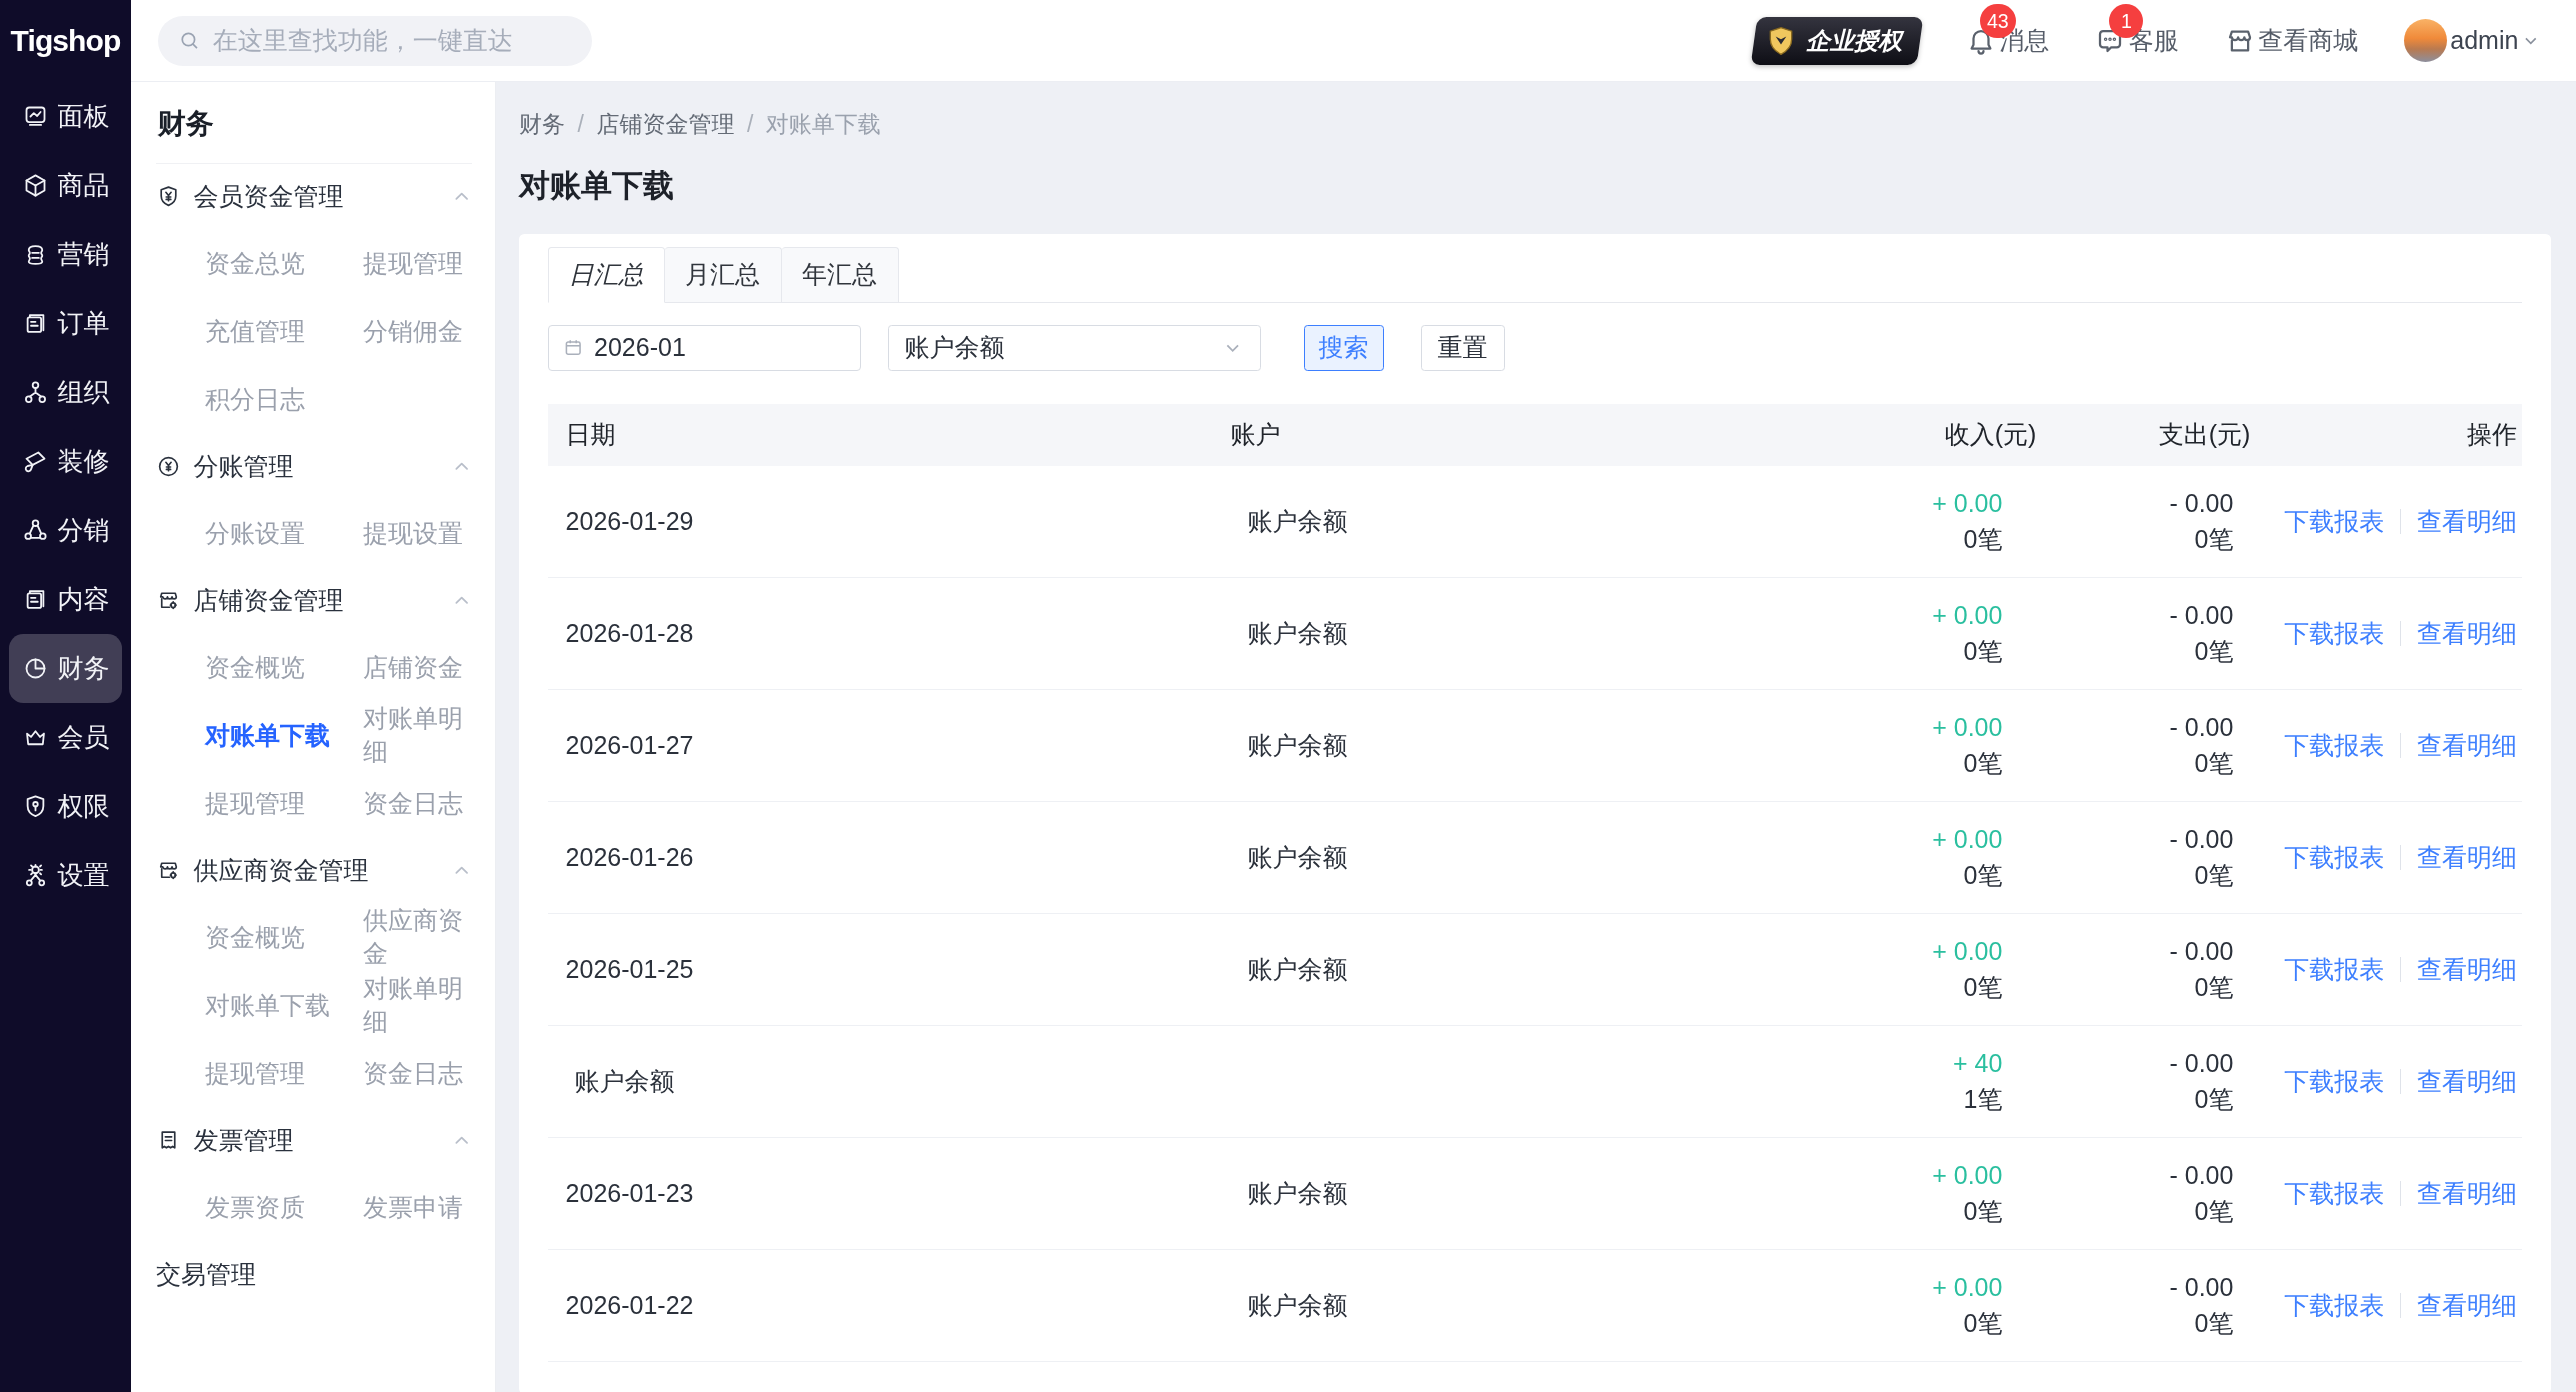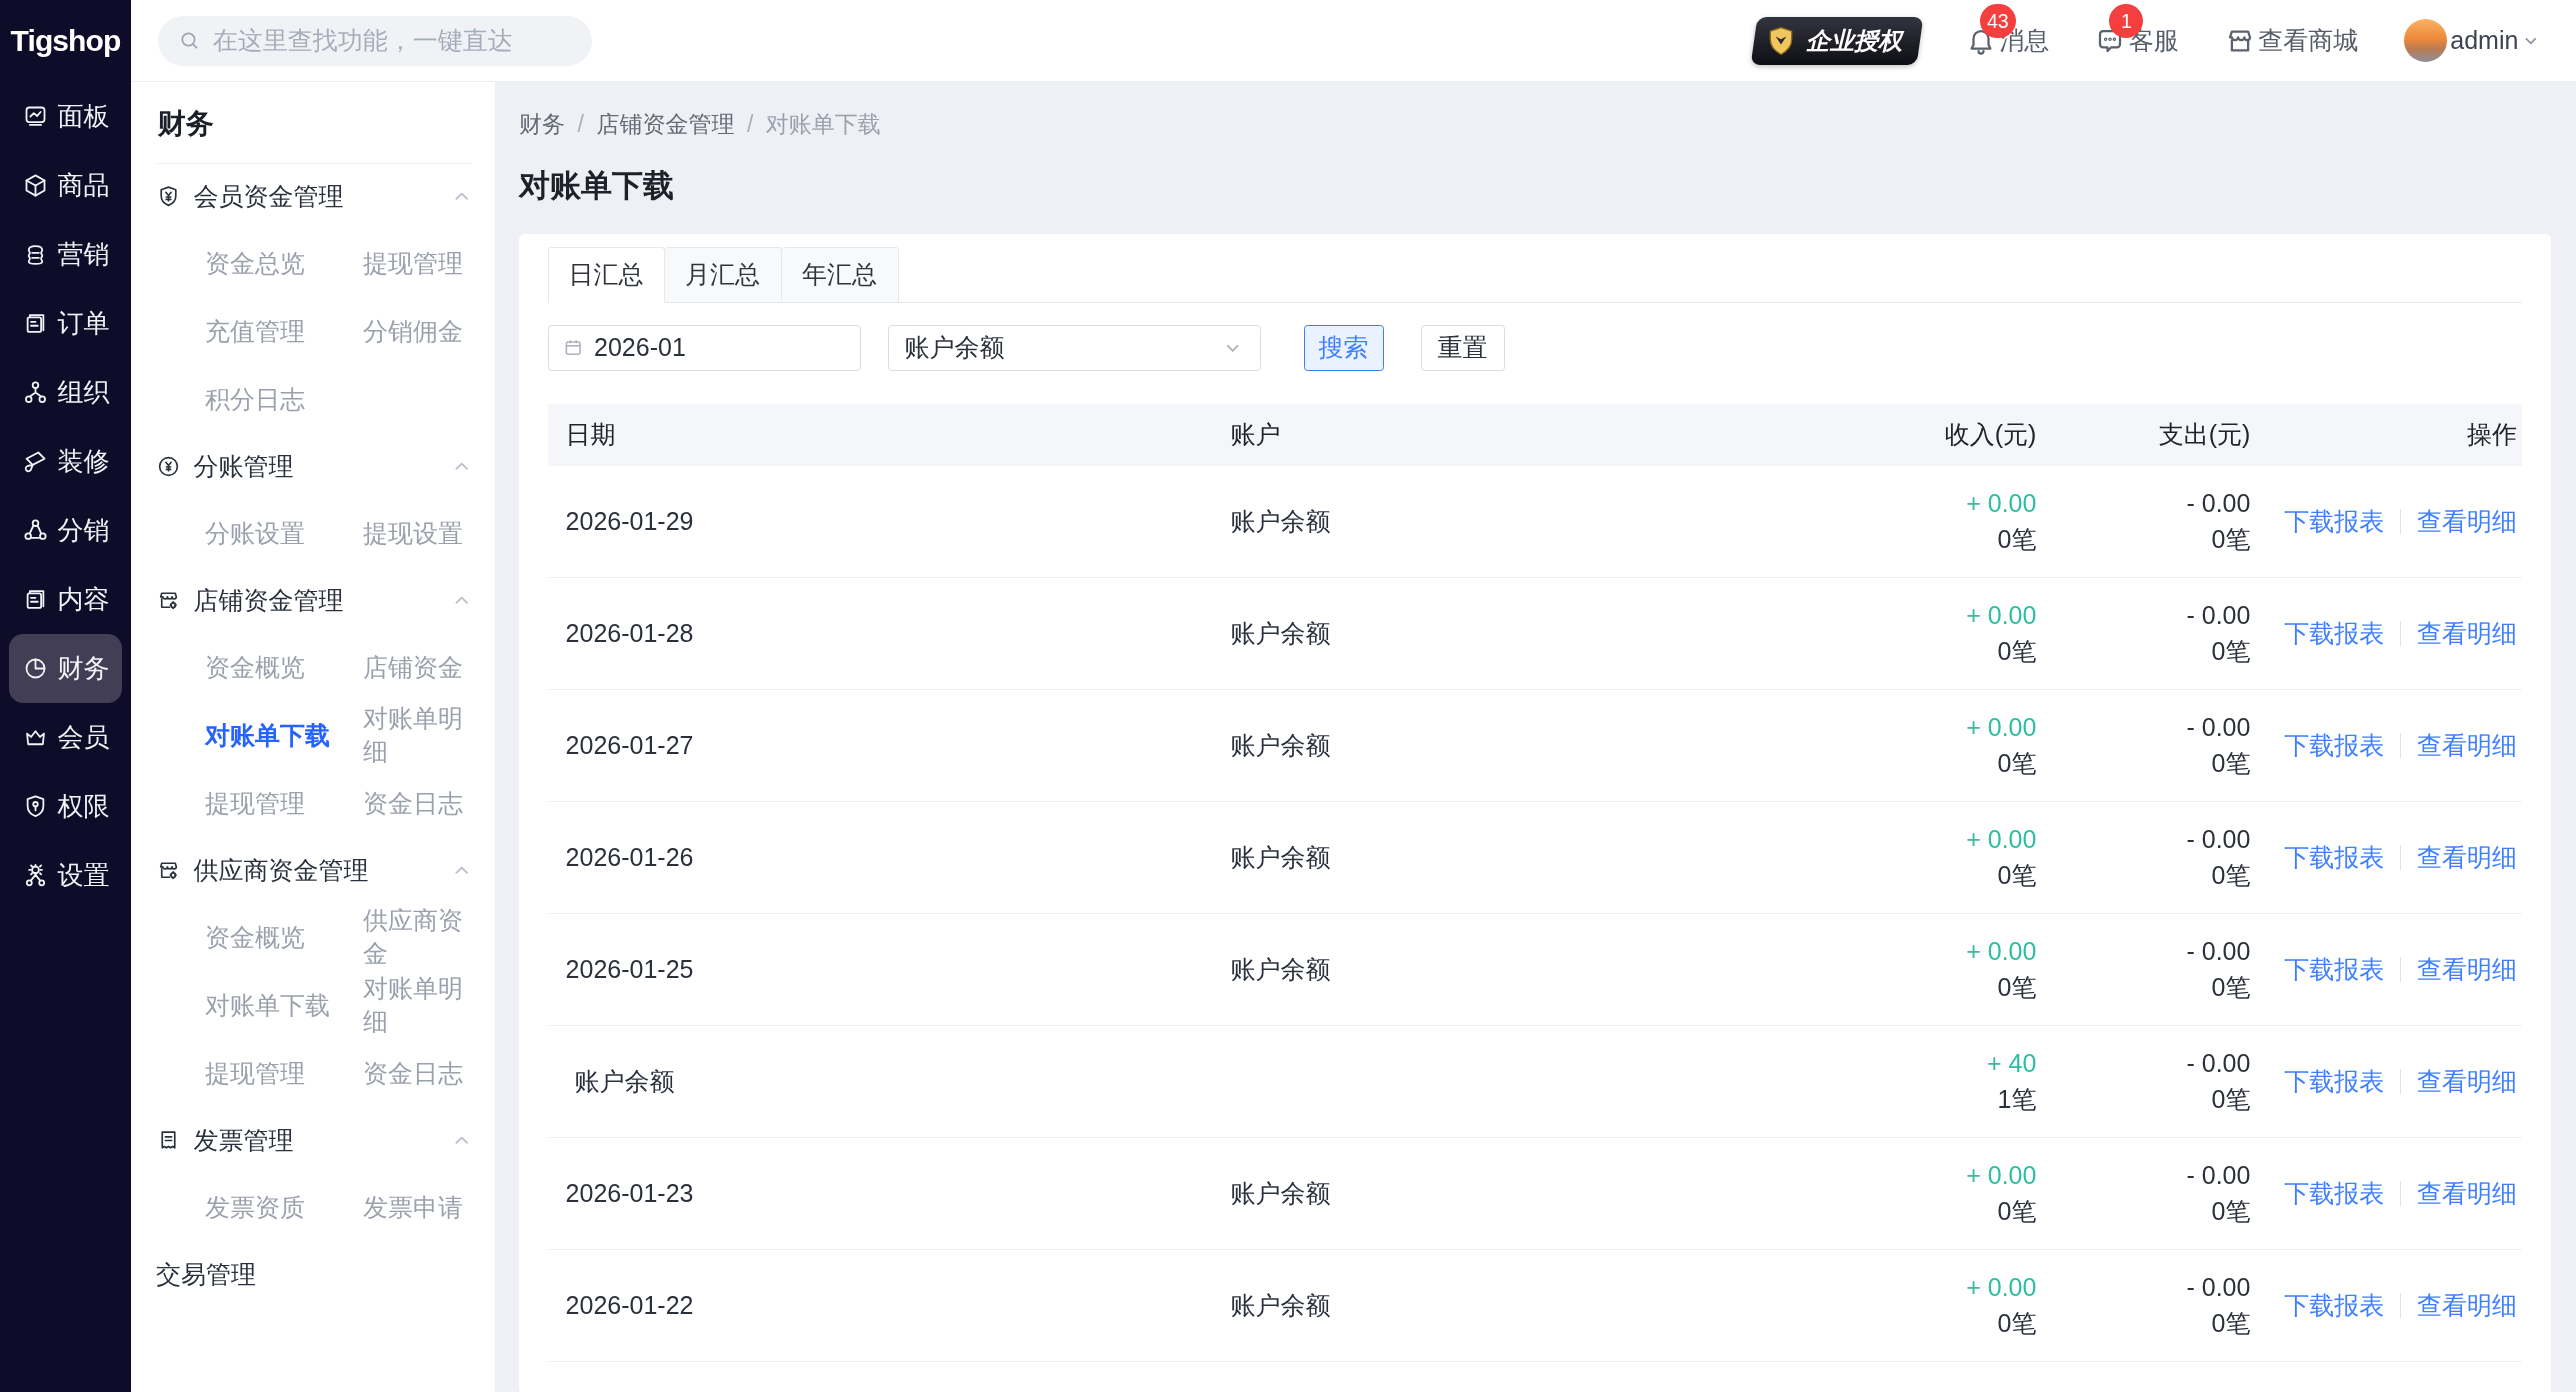--- a/index.html
+++ b/index.html
@@ -58,39 +58,39 @@
   .main { flex:1; min-width:0; background:#eef0f5; padding:27px 25px 0 23px; overflow:hidden; }
   .breadcrumb { font-size:23px; color:#646b76; display:flex; gap:12.5px; align-items:center; }
   .breadcrumb .sep { color:#aab0ba; }
   .breadcrumb .last { color:#9aa1ad; }
   .page-title { margin-top:25px; font-size:31px; font-weight:bold; color:#1d2129; }
   .card { margin-top:27px; background:#fff; border-radius:5.4px; padding:12.5px 28.6px 0 28.6px; height:1160px; }
 
   
   .tabbar { display:flex; border-bottom:0.9px solid #e6e8ed; }
   .tab { width:117px; height:56px; display:flex; align-items:center; justify-content:center; font-size:25px; color:#30353c; background:#f8f9fb; border:0.9px solid #e6e8ed; border-left:none; margin-bottom:-0.9px; cursor:pointer; border-radius:3.6px 3.6px 0 0; }
-  .tab:first-child { border-left:0.9px solid #e6e8ed; }
+  .tab:first-child { border-left:0.9px solid #e6e8ed;font-style:italic; }
   .tab.active { background:#fff; border-bottom-color:#fff; }
 
   
   .filters { margin-top:22px; display:flex; align-items:center; }
   .date-input { width:313px; height:46px; border:0.9px solid #d8dce3; border-radius:4px; display:flex; align-items:center; padding:0 14.3px; gap:10.7px; background:#fff; }
   .date-input svg { width:23px; height:23px; stroke:#aab0bb; fill:none; stroke-width:1.8; }
   .date-input input { border:none; outline:none; font-size:25px; color:#2b313b; width:100%; font-family:inherit; }
   .select { width:373px; height:46px; border:0.9px solid #d8dce3; border-radius:3.6px; display:flex; align-items:center; padding:0 16px; margin-left:27px; background:#fff; cursor:pointer; }
   .select .sel-val { font-size:25px; color:#2b313b; }
   .select svg { margin-left:auto; width:21.4px; height:21.4px; stroke:#aab0bb; fill:none; stroke-width:2; }
   .btn { height:46px; border-radius:3.6px; font-size:25px; display:flex; align-items:center; justify-content:center; cursor:pointer; font-family:inherit; }
   .btn-search { width:80px; margin-left:43px; background:#eaf2ff; border:0.9px solid #3d7fff; color:#3d7fff; }
   .btn-reset { width:84px; margin-left:37px; background:#fff; border:0.9px solid #d8dce3; color:#2b313b; }
 
   
   .table { margin-top:33px; }
   .thead { display:flex; align-items:center; height:62px; background:#f5f6f9; font-weight:normal; font-size:25px; color:#20242b; }
-  .trow { display:flex; align-items:center; height:112px; border-bottom:0.9px solid #eef0f4; font-size:25px; }
+  .trow { display:flex; align-items:center; height:112px; border-bottom:0.9px solid #eef0f4; font-size:25px;gap:17px; }
   .c-date { flex:0 0 656px; padding-left:18px; }
   .c-acct { flex:1; padding-left:27px; }
   .c-in   { flex:0 0 384px; text-align:right; }
   .c-out  { flex:0 0 214px; text-align:right; }
   .c-act  { flex:0 0 272px; display:flex; align-items:center; justify-content:flex-end; padding-right:5.4px; }
   .thead .c-act { text-align:right; display:block; }
   .amt { line-height:36px; }
   .amt.pos { color:#2abf9f; }
   .cnt { line-height:36px; color:#2b313b; }
   .c-act a { color:#3d7fff; text-decoration:none; cursor:pointer; }

